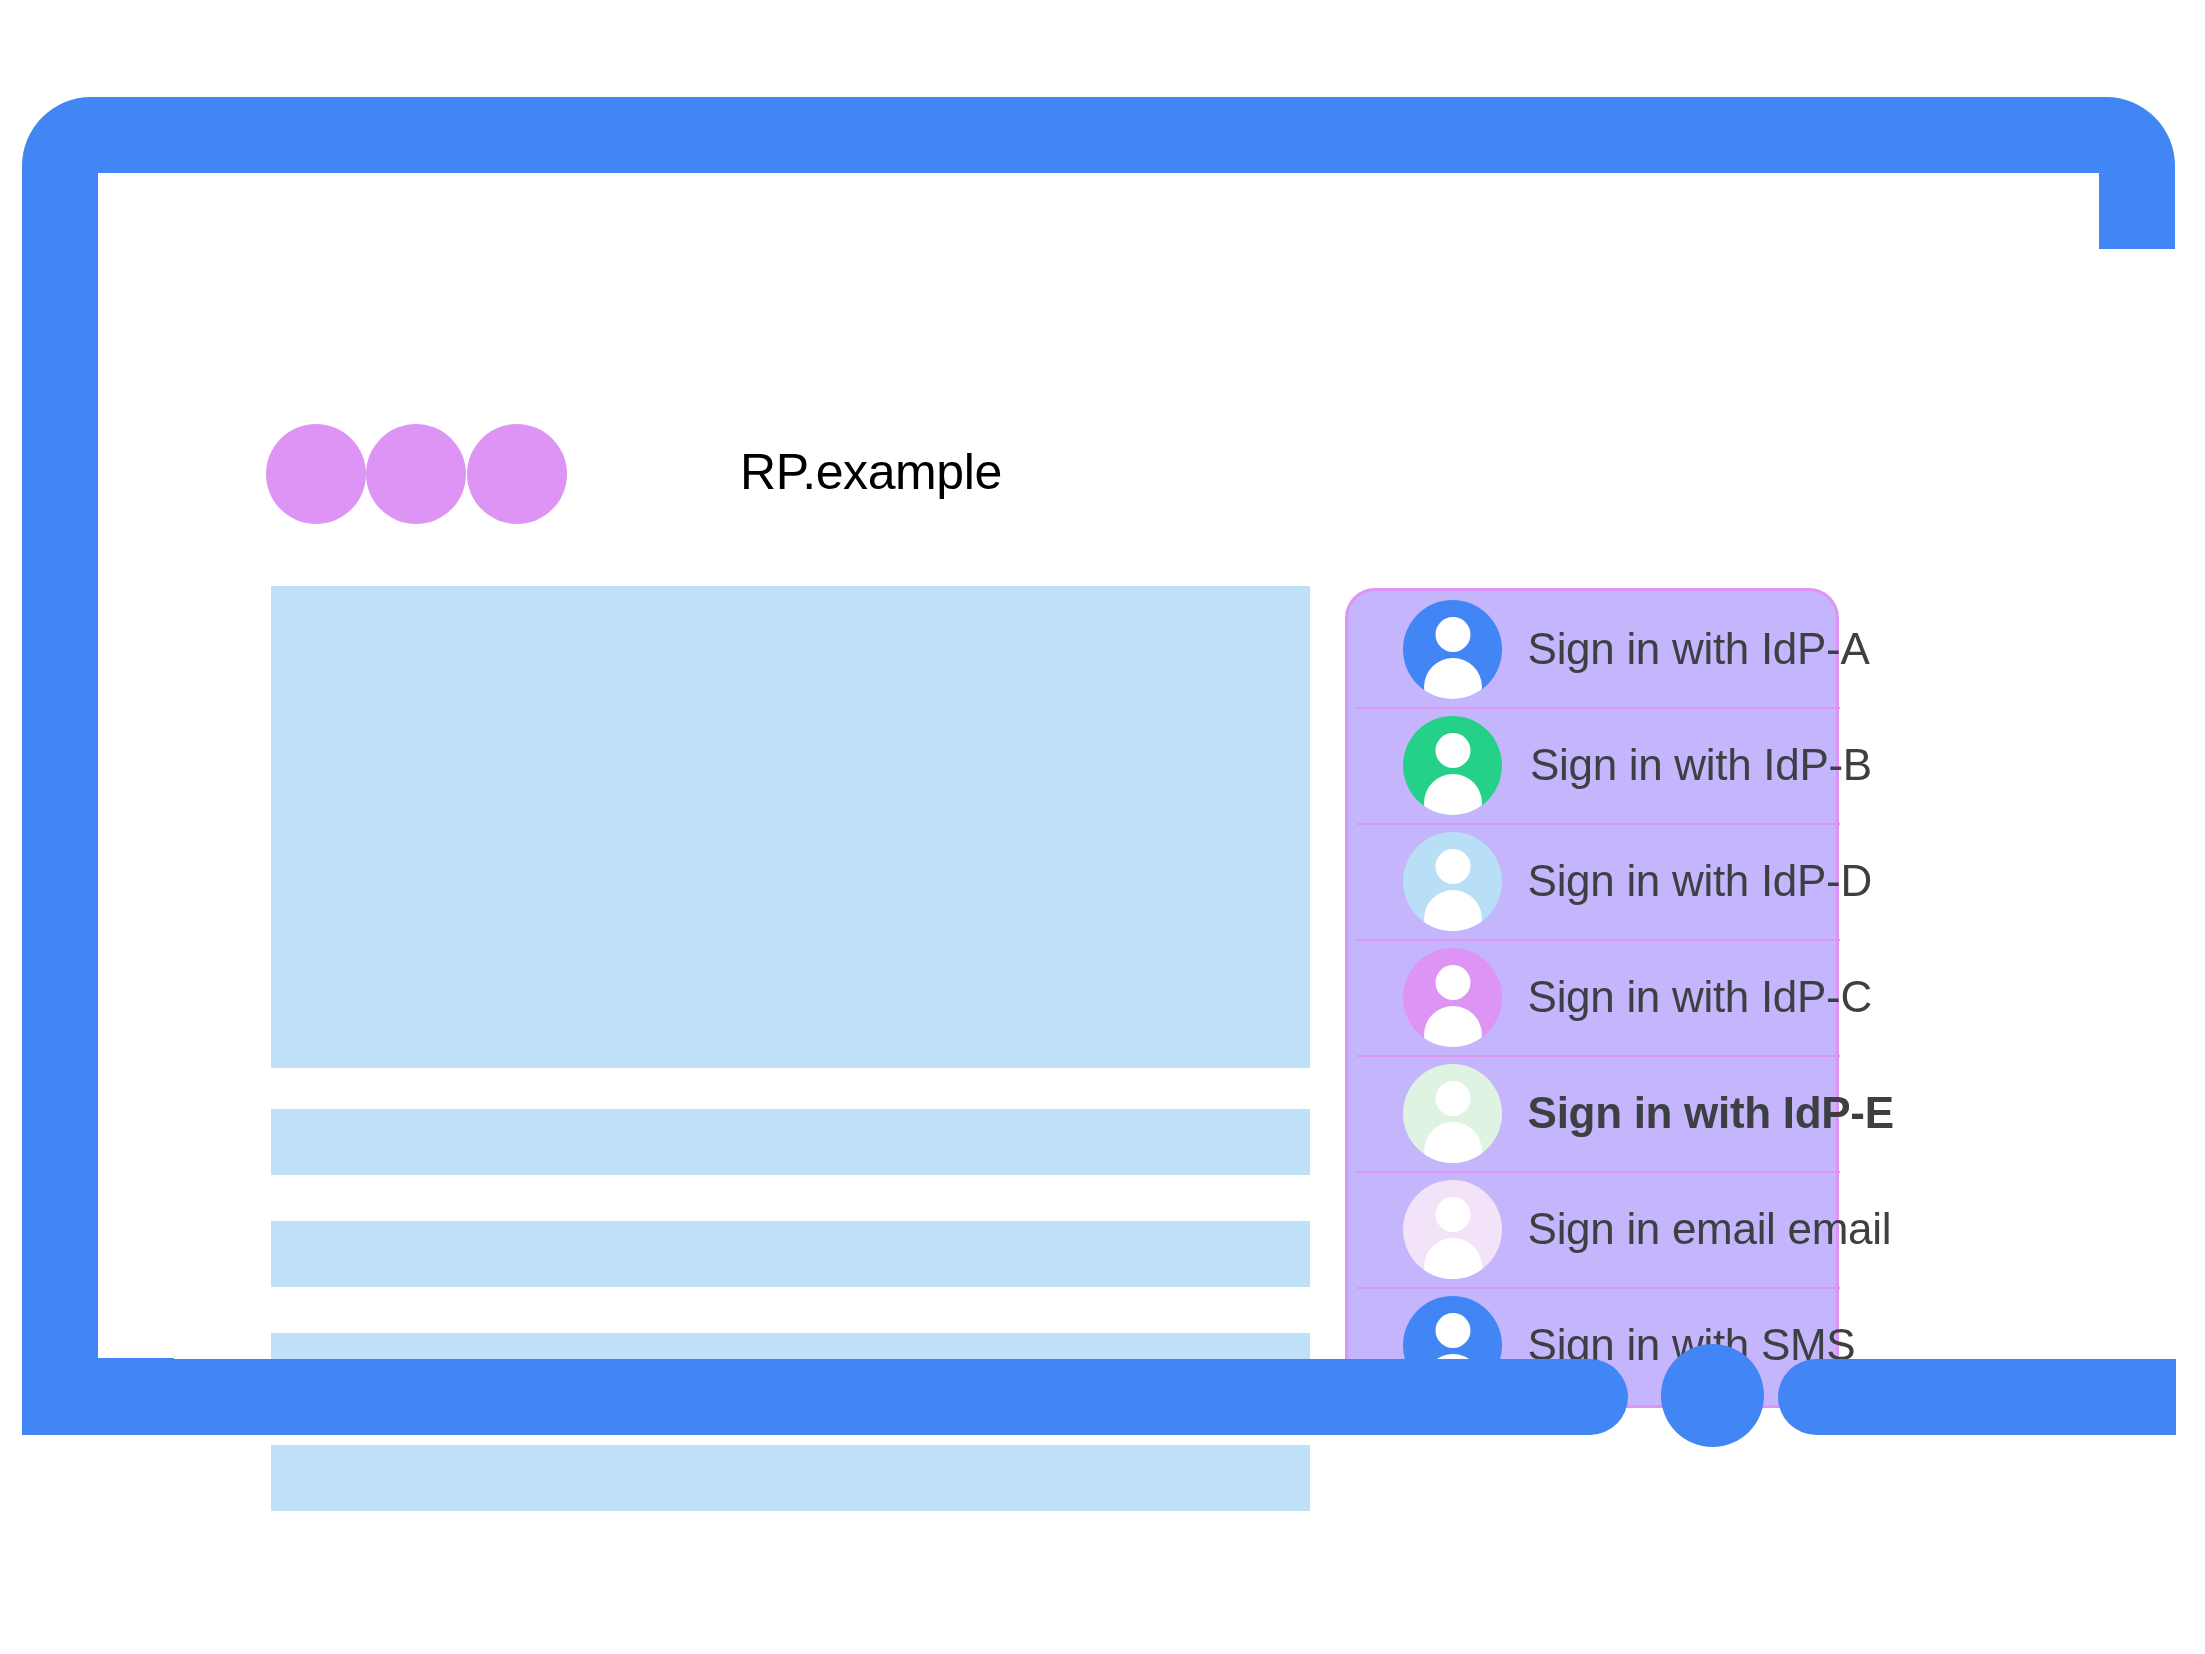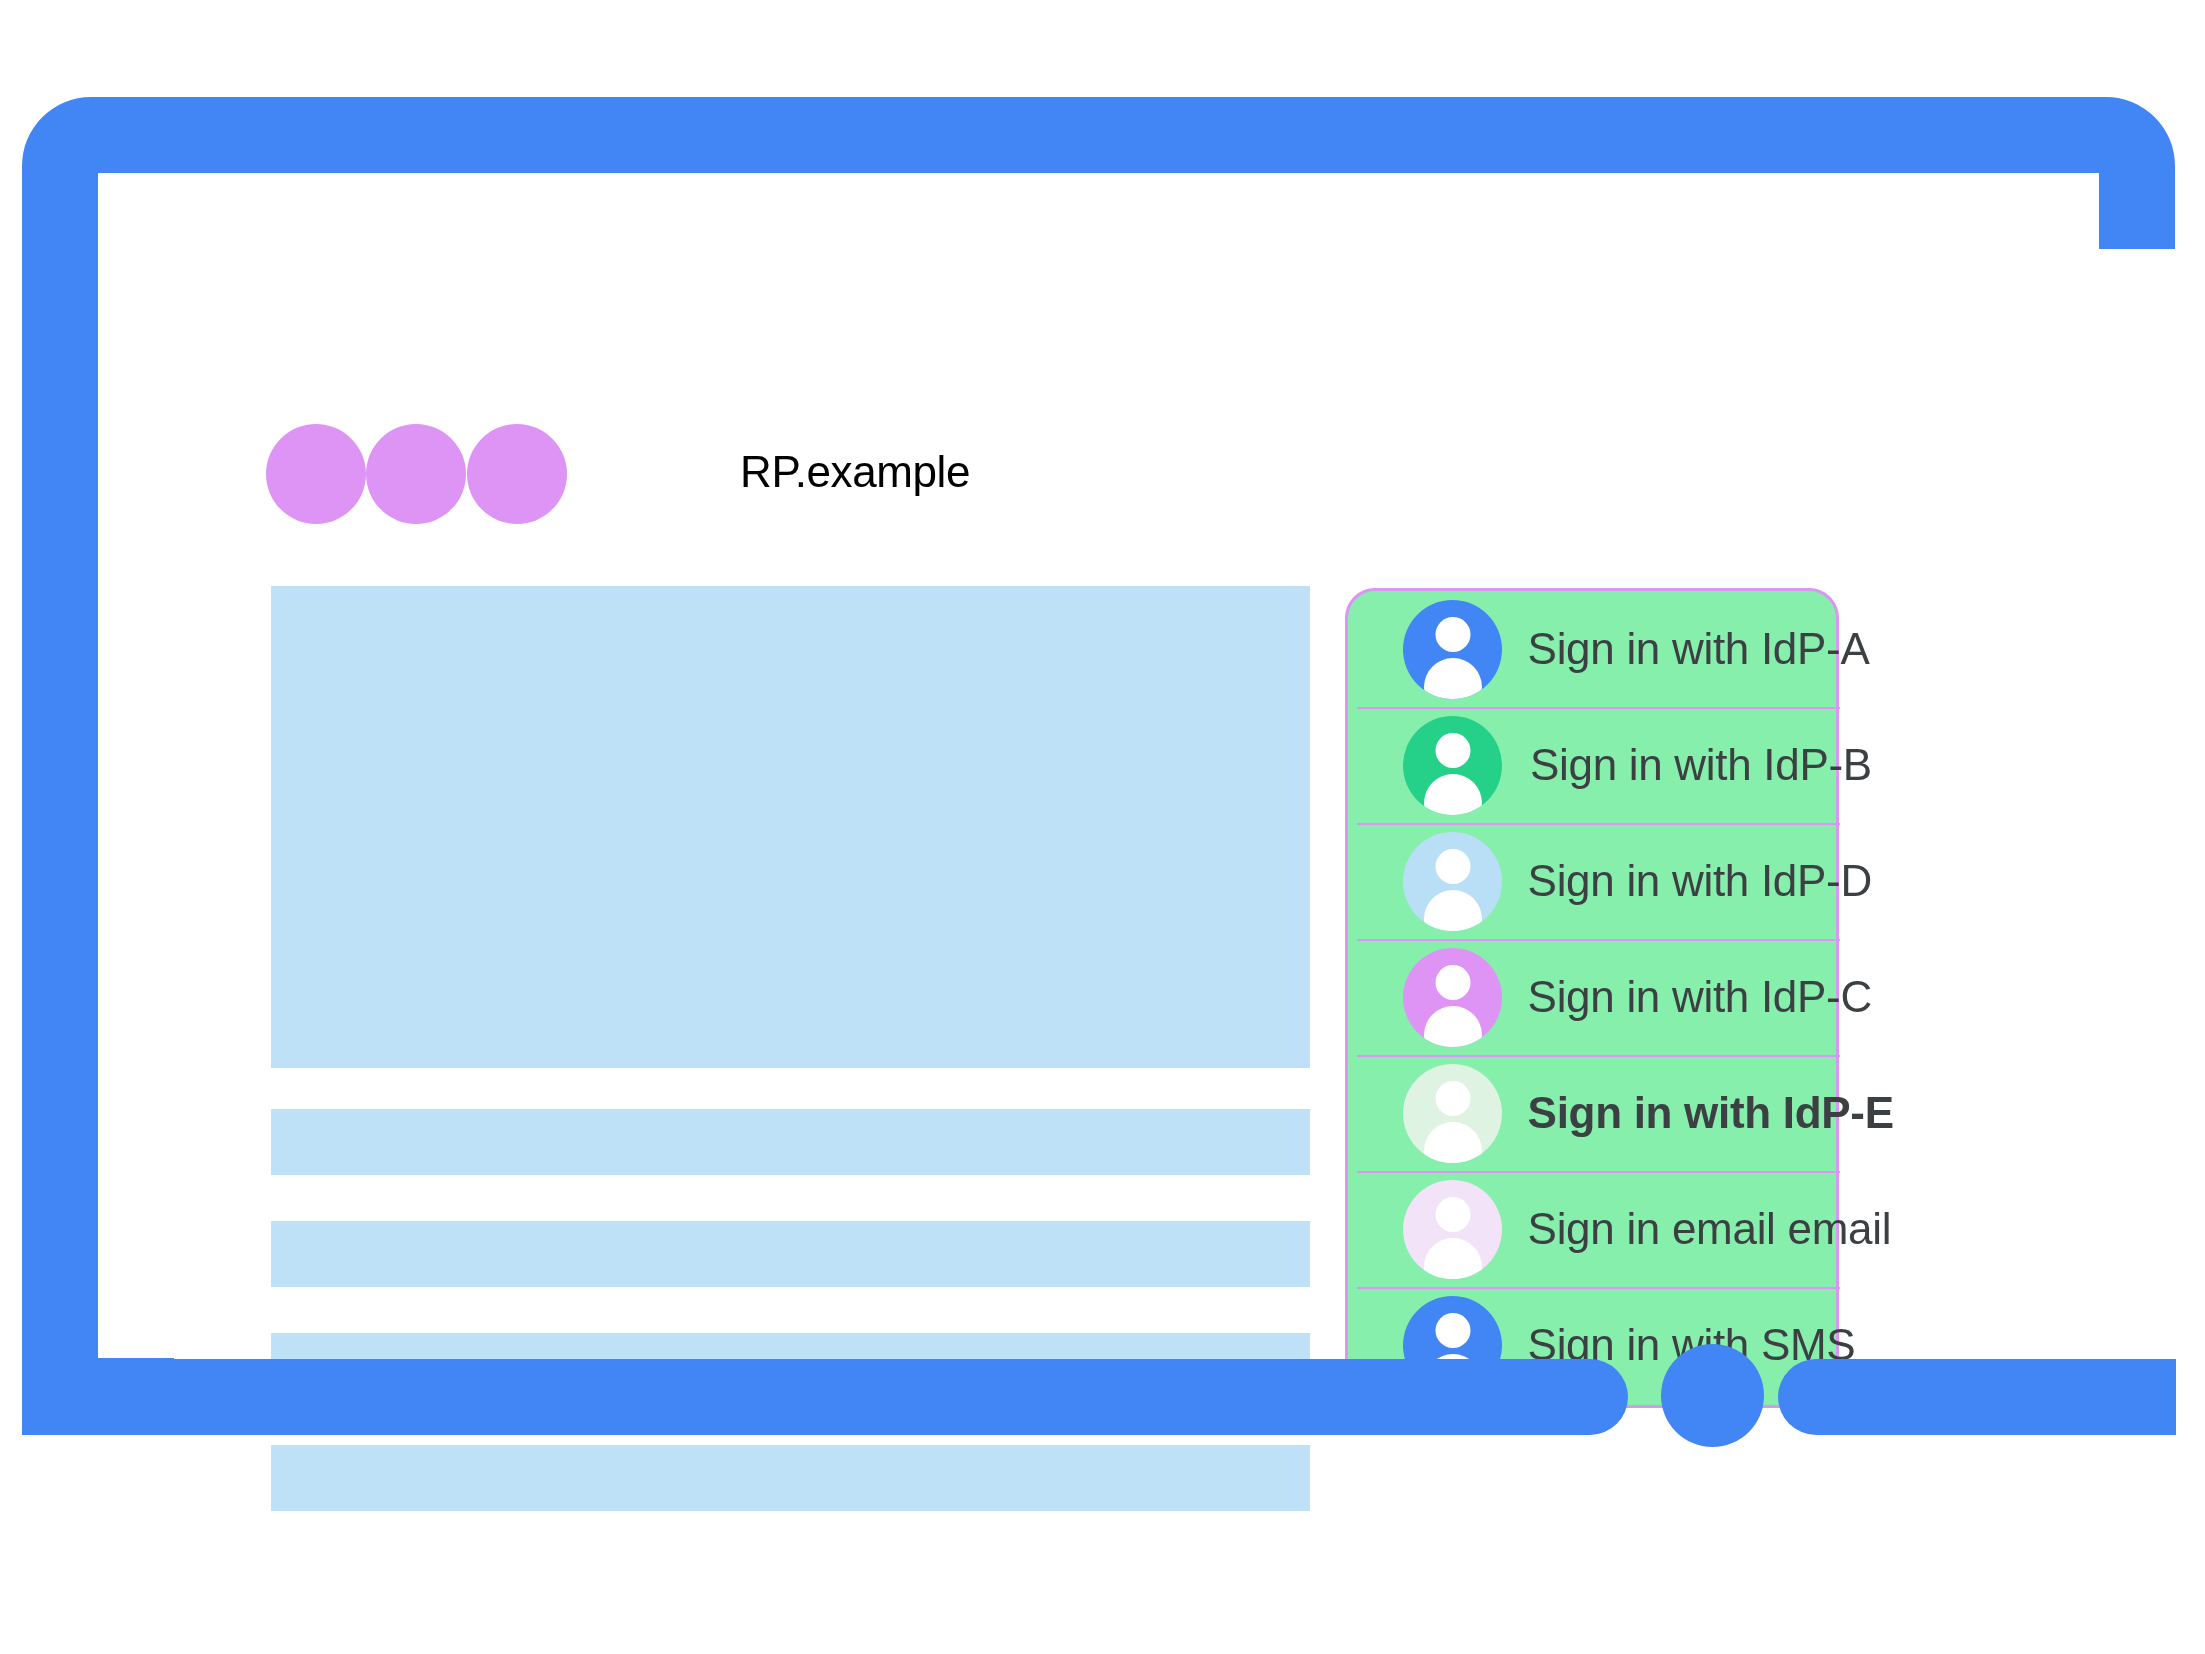--- a/index.html
+++ b/index.html
@@ -44,42 +44,42 @@
   }
   .dot{
     position:absolute;top:175px;width:100px;height:100px;border-radius:50%;
     background:var(--dot);
   }
   #dot-1{left:92px;}
   #dot-2{left:192px;}
   #dot-3{left:293px;}
   #page-title{
     position:absolute;left:566px;top:173px;
-    font-size:44px;line-height:100px;color:#000000;white-space:nowrap;
+    font-size:50px;line-height:100px;color:#000000;white-space:nowrap;
     letter-spacing:-0.4px;
   }
 
   
   #content-skeleton{
     position:absolute;left:97px;top:337px;width:1039px;
   }
   .skeleton-block{
     background:var(--skel);width:1039px;
   }
   #skeleton-hero{height:482px;margin-bottom:41px;}
   #skeleton-bar-1{height:66px;margin-bottom:46px;}
   #skeleton-bar-2{height:66px;margin-bottom:46px;}
   #skeleton-bar-3{height:66px;margin-bottom:46px;}
   #skeleton-bar-4{height:66px;}
 
   
   #signin-panel{
     position:absolute;left:1171px;top:339px;width:494px;height:820px;
     box-sizing:border-box;
-    background:#86efac;
+    background:#c4b5fd;
     border:3.5px solid var(--purple);
     border-radius:30px;
   }
   .signin-row{
     position:relative;
     height:116px;
     display:flex;align-items:center;
     padding-left:55px;
     box-sizing:border-box;
   }

